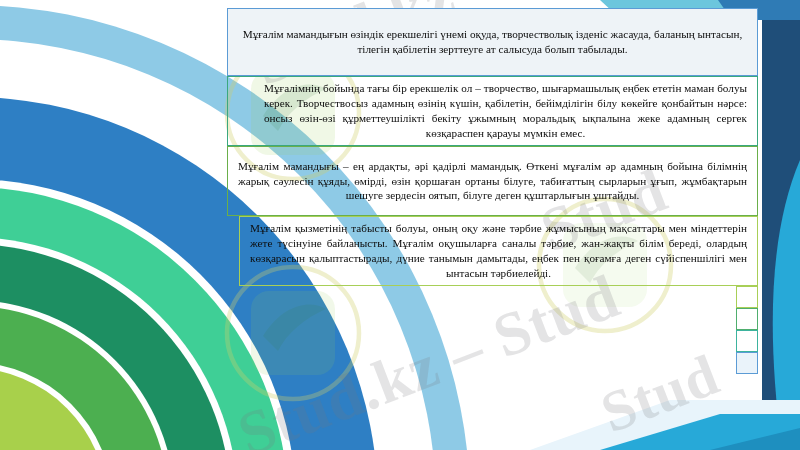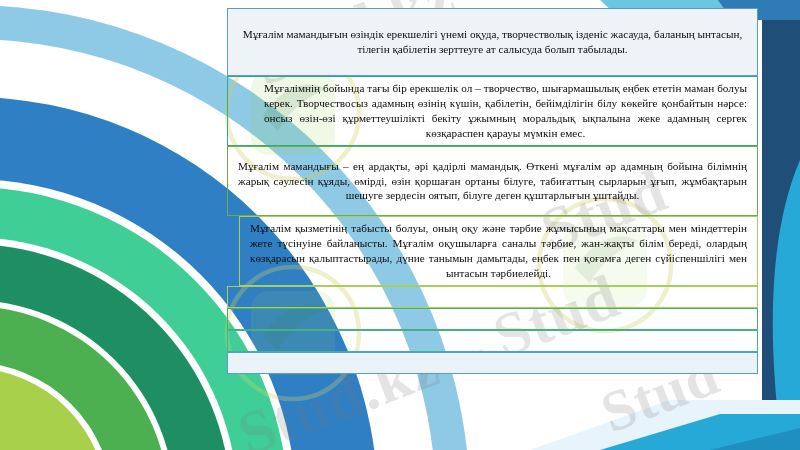--- a/index.html
+++ b/index.html
@@ -39,21 +39,21 @@
   .wm-logo{
     position:absolute;width:150px;height:150px;opacity:.33;
   }
   .wl1{left:218px;top:38px;}
   .wl2{left:218px;top:258px;}
   .wl3{left:530px;top:190px;}
 
   
   .content{
     position:absolute;left:227px;top:8px;width:531px;z-index:5;
-    display:flex;flex-direction:column;
+    display:flex;flex-direction:column;align-items:flex-end;
   }
   .row{
     box-sizing:border-box;
     border:1px solid #5b9bd5;
     display:flex;align-items:center;justify-content:center;
     padding:5px 10px;
     background:transparent;
   }
   .row p{
     margin:0;

